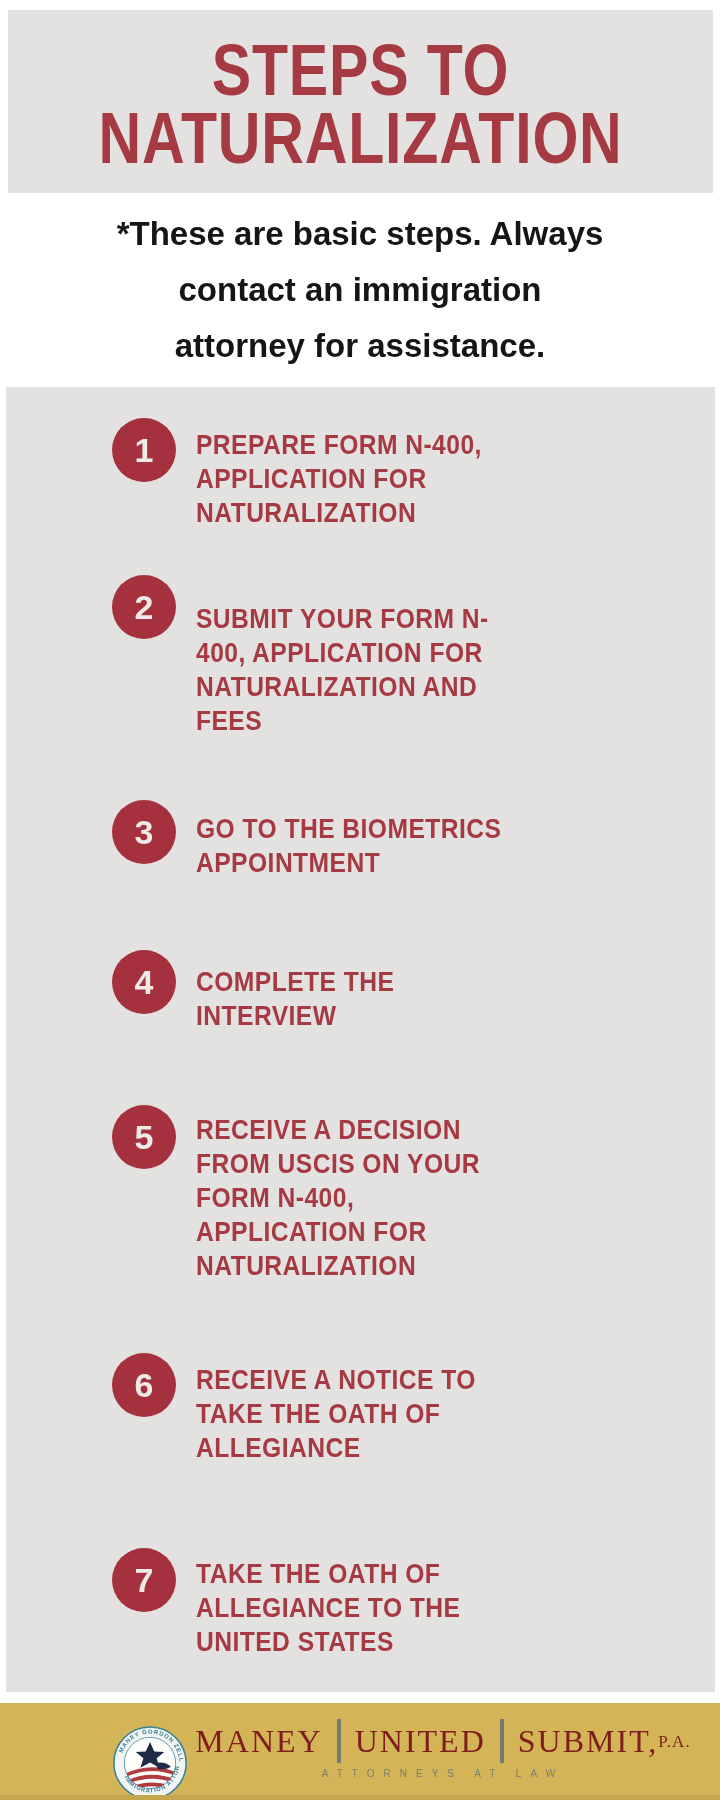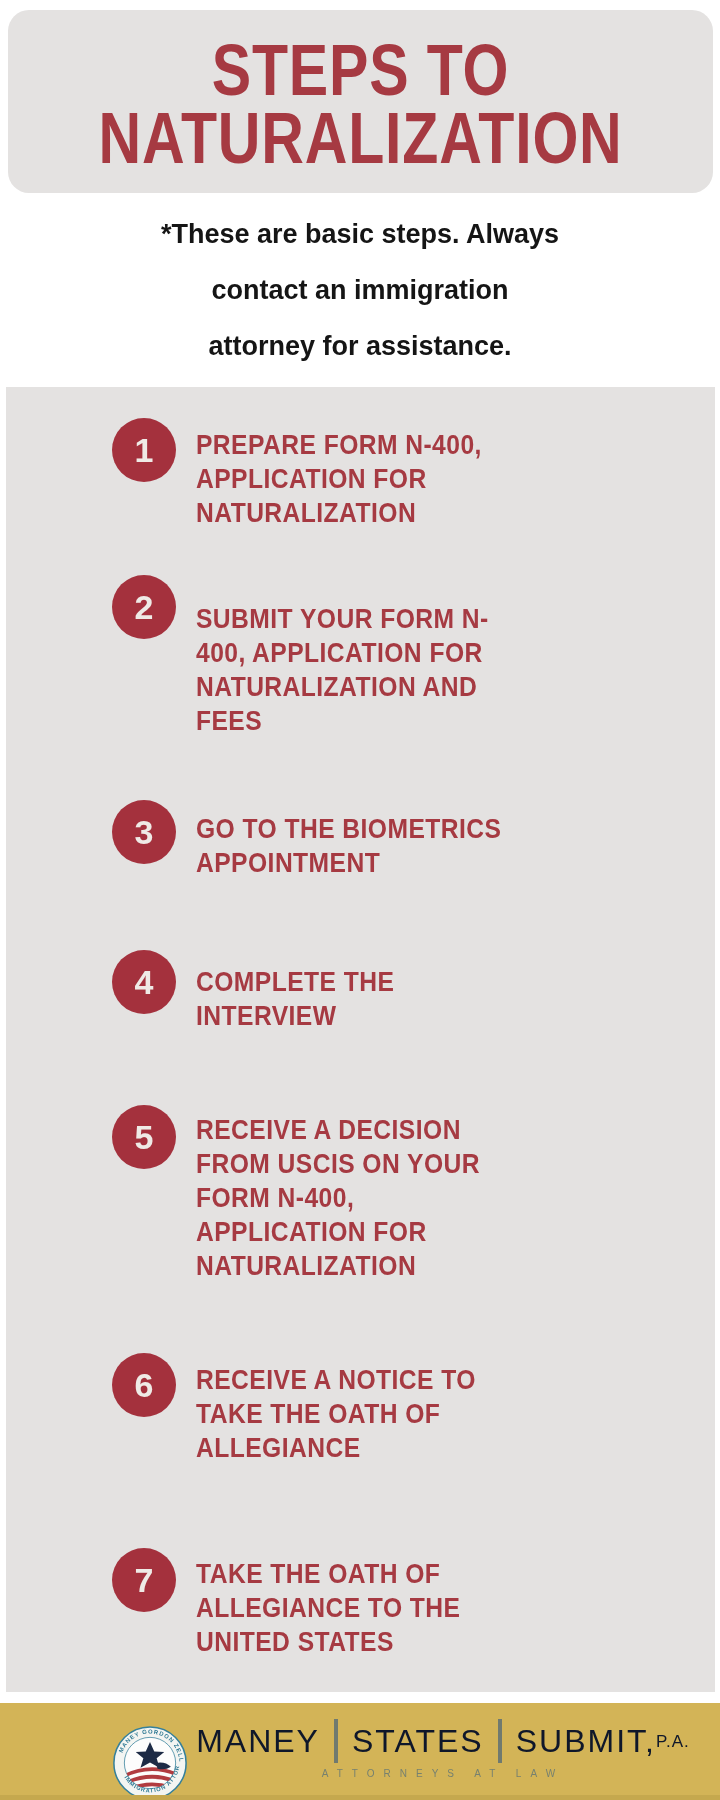--- a/index.html
+++ b/index.html
@@ -8,37 +8,36 @@
     width:720px;height:1800px;
     background:#ffffff;
     overflow:hidden;
     font-family:"Liberation Sans", sans-serif;
     margin:0 auto;
   }
   
   .header-block{
     position:absolute;left:8px;right:7px;top:10px;height:183px;
     background:#E4E2E1;
-    border-radius:21px;
   }
   .poster-title{
     margin:0;position:absolute;left:0;right:0;top:26px;
     text-align:center;
     font-size:72px;line-height:68px;font-weight:bold;
     letter-spacing:1px;
     color:#A63A42;
     white-space:pre-line;
     transform:scaleX(0.82);
     transform-origin:50% 0;
   }
   
   .disclaimer{
     position:absolute;left:0;right:0;top:206px;
     text-align:center;
-    font-size:27px;line-height:56px;font-weight:600;
+    font-size:33px;line-height:56px;font-weight:600;
     color:#151515;
     white-space:pre-line;
   }
   
   .steps-block{
     position:absolute;left:6px;right:5px;top:387px;height:1305px;
     background:#E4E2E1;
   }
   .step{position:absolute;left:106px;display:flex;align-items:flex-start;}
   .step-circle{
@@ -76,22 +75,22 @@
   }
   .firm-logo{
     position:absolute;left:112px;top:22px;width:76px;height:76px;
   }
   .footer-text{
     position:absolute;left:196px;right:30px;top:0;height:92px;
     display:flex;flex-direction:column;align-items:center;justify-content:center;
   }
   .firm-name-row{
     display:flex;align-items:center;
-    font-family:Liberation Sans, sans-serif;
-    color:#0f172a;
+    font-family:Liberation Serif, serif;
+    color:#7f1d1d;
     font-size:32px;letter-spacing:2px;line-height:36px;
     white-space:nowrap;
   }
   .firm-sep{
     width:4px;height:44px;background:#707A6F;
     margin:0 14px;display:inline-block;
   }
   .firm-suffix{
     font-size:17px;letter-spacing:1px;margin-left:0;align-self:flex-end;
     padding-bottom:3px;
@@ -211,21 +210,21 @@
         <path d="M 14,76 Q 40,62 66,74 L 66,80 Q 40,68 14,80 Z" fill="#B13C40"></path>
         <path d="M 40,18 L 44.5,28 L 55,28.5 L 47,35 L 50,45 L 40,39.5 L 30,45 L 33,35 L 25,28.5 L 35.5,28 Z" fill="#1D2B45"></path>
         <path d="M 46,40 Q 56,38 62,44 Q 56,48 48,46 Z" fill="#1D2B45"></path>
       </g>
     </svg>
 
     <div class="footer-text">
       <div class="firm-name-row">
         <span>MANEY</span>
         <span class="firm-sep"></span>
-        <span>STATES</span>
+        <span>UNITED</span>
         <span class="firm-sep"></span>
         <span>SUBMIT,</span>
         <span class="firm-suffix">P.A.</span>
       </div>
       <div class="firm-tagline">ATTORNEYS AT LAW</div>
     </div>
 
     <div class="footer-bottom-edge"></div>
   </div>
 

